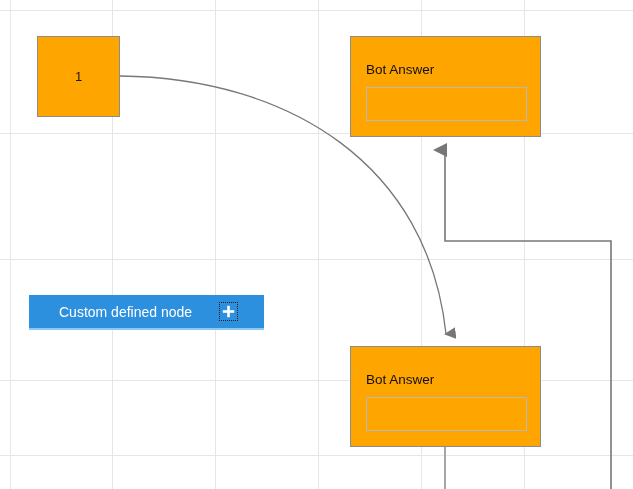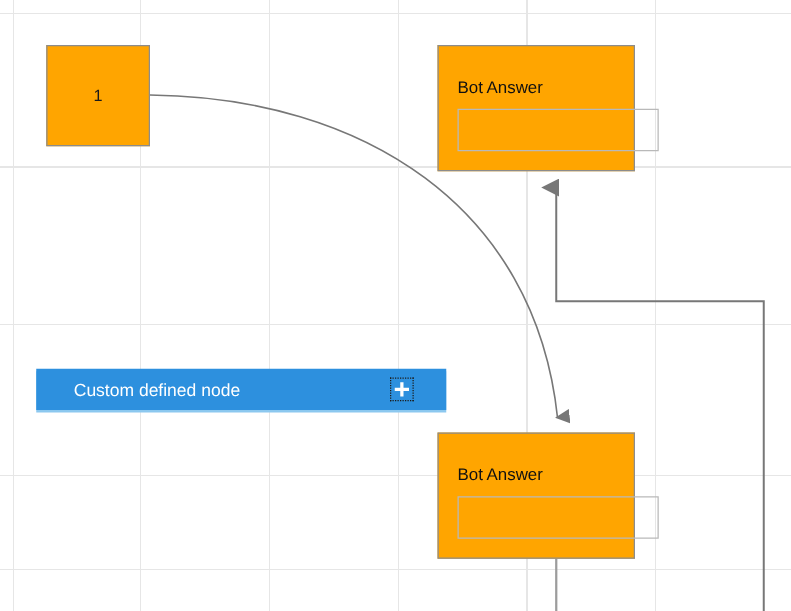--- a/index.html
+++ b/index.html
@@ -42,21 +42,21 @@
     display: flex;
     align-items: center;
     justify-content: center;
   }
   .node-square .node-number {
     font-size: 13px;
     color: #1a1a1a;
     line-height: 1;
   }
   .node-bot {
-    width: 158px;
+    width: 191px;
     height: 101px;
     padding: 16px;
   }
   .node-bot-top { left: 350px; top: 36px; }
   .node-bot-bottom { left: 350px; top: 346px; }
   .node-bot .node-title {
     position: absolute;
     left: 15px;
     top: 26px;
     font-size: 13.5px;
@@ -72,21 +72,21 @@
     height: 34px;
     box-sizing: border-box;
     border: 1px solid #b9b9b9;
     background: transparent;
   }
   .palette-button {
     position: absolute;
     z-index: 4;
     left: 29px;
     top: 295px;
-    width: 328px;
+    width: 235px;
     height: 33px;
     background: #2d90de;
     border: none;
     box-shadow: 0 2px 0 0 #8cc8ef;
     display: flex;
     align-items: center;
     padding: 0;
     cursor: pointer;
   }
   .palette-button .palette-label {

